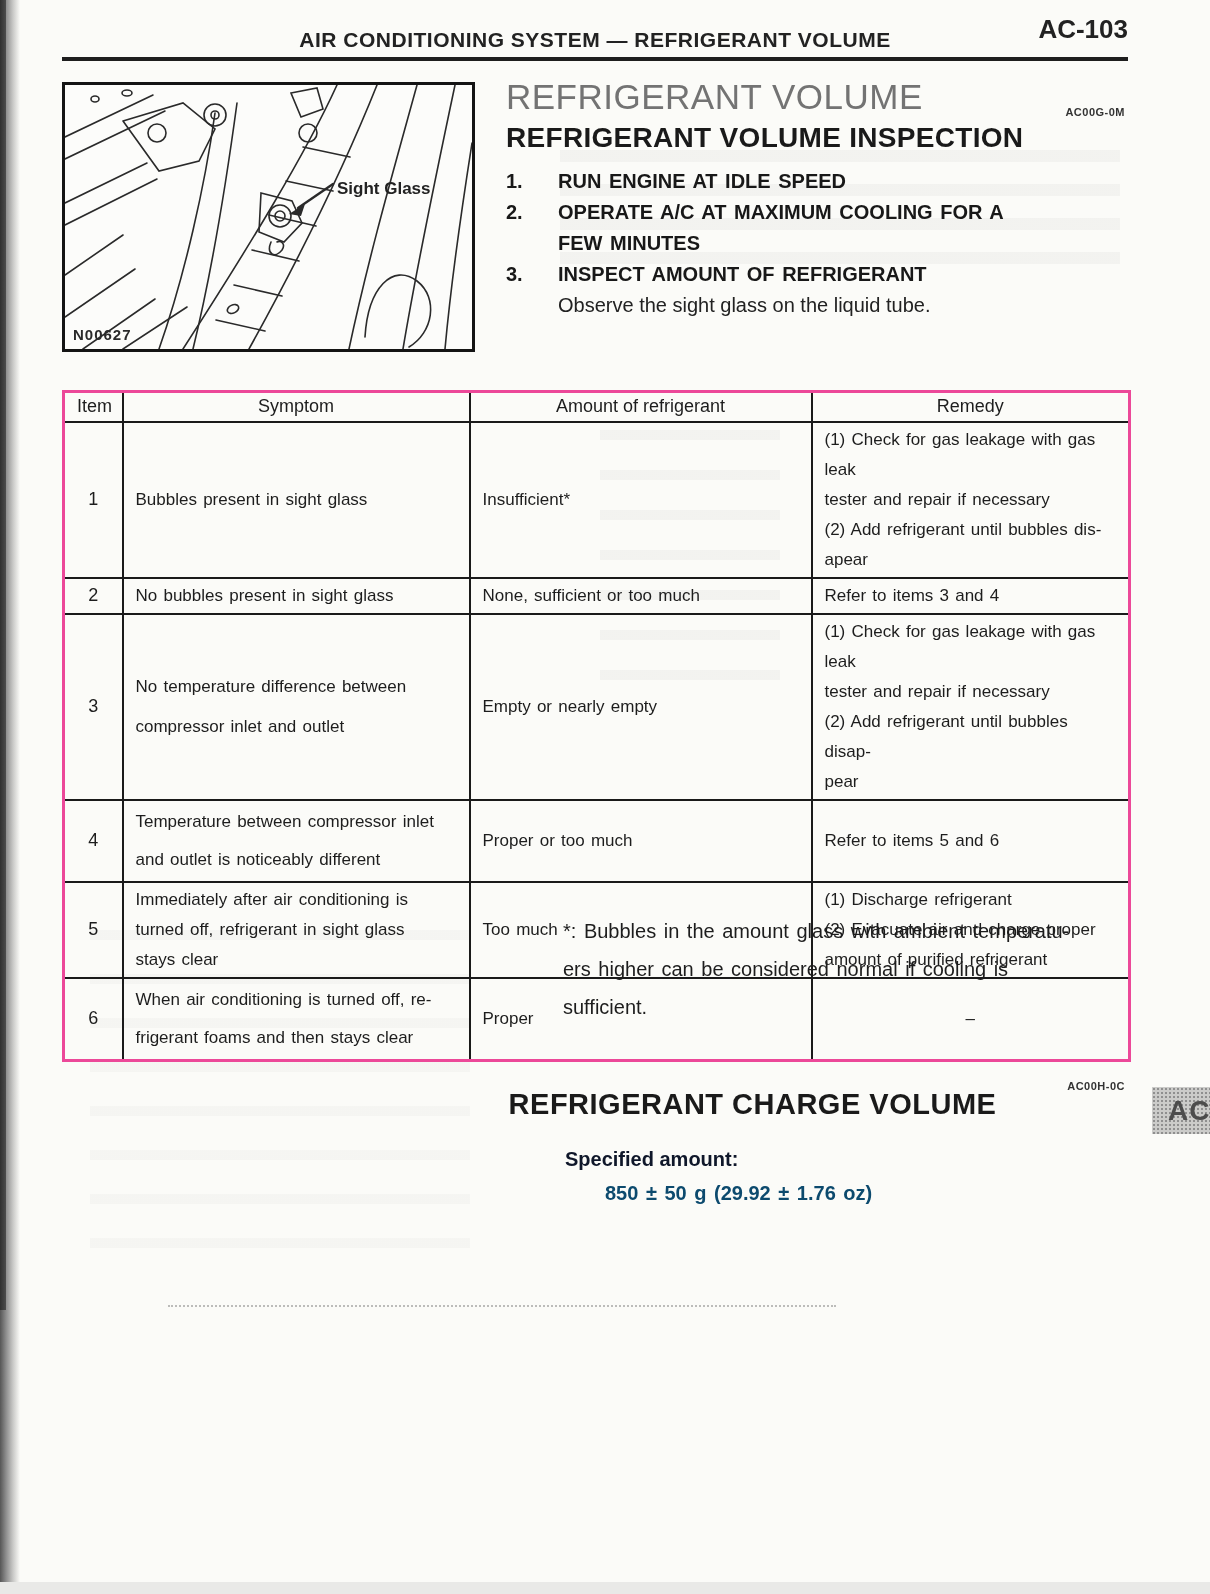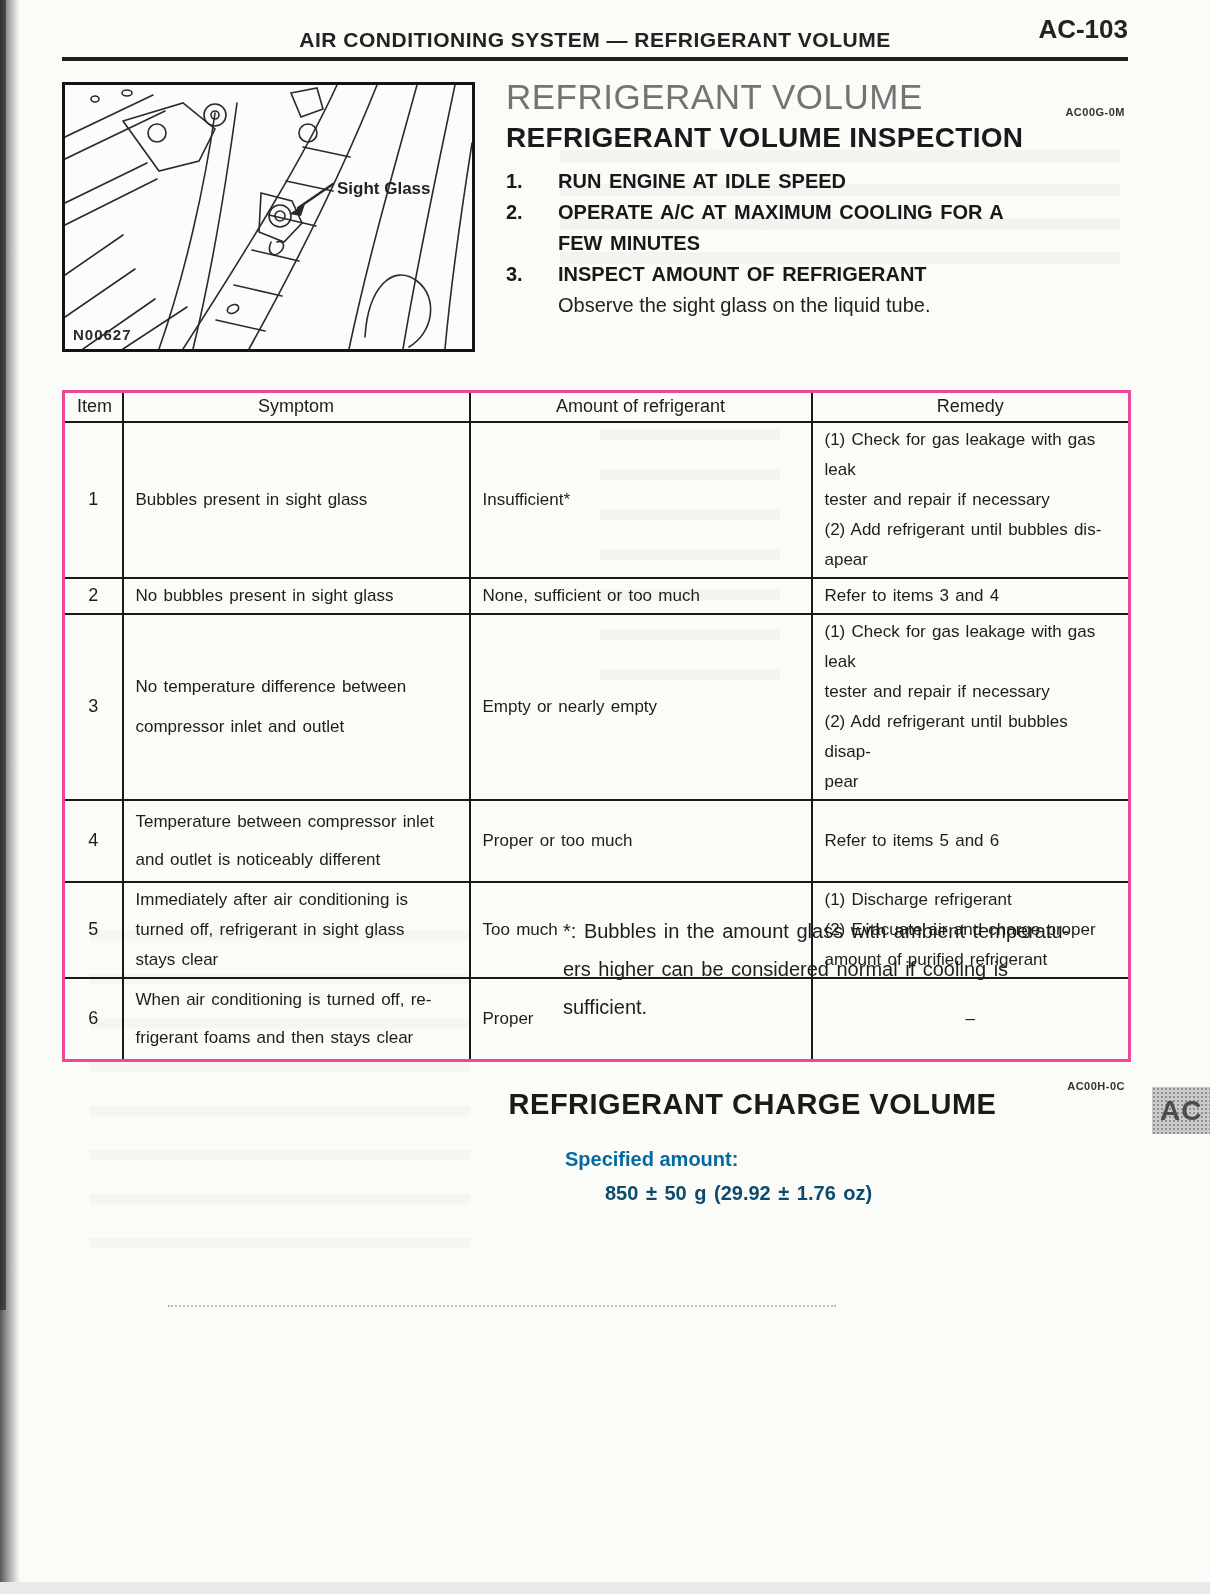--- a/index.html
+++ b/index.html
@@ -95,26 +95,26 @@
     position:absolute;left:430px;top:1088px;width:645px;
     text-align:center;font-size:29px;font-weight:700;letter-spacing:.5px;color:#1a1a1a;
   }
   .code2{right:85px;top:1080px;}
   .side-tab{
     position:absolute;right:0;top:1087px;width:58px;height:47px;
     background-color:#cbcbc9;
     background-image:radial-gradient(#8f8f8f 0.8px, rgba(0,0,0,0) 1px);
     background-size:4px 4px;
     display:flex;align-items:center;justify-content:flex-start;
-    padding-left:8px;box-sizing:border-box;
+    padding-left:16px;box-sizing:border-box;
     font-size:28px;font-weight:700;color:#4c4c4c;letter-spacing:1px;
   }
   .spec-label{
     position:absolute;left:565px;top:1148px;
-    font-size:20px;font-weight:700;color:#0369a1;
+    font-size:20px;font-weight:700;color:#0f172a;
   }
   .spec-value{
     position:absolute;left:605px;top:1182px;
     font-size:20px;font-weight:700;color:#0c4a6e;word-spacing:2px;
   }
   
   .bleed{position:absolute;pointer-events:none;}
   .bleed.b1{left:560px;top:150px;width:560px;height:130px;opacity:.05;
     background:repeating-linear-gradient(to bottom,#555 0 12px,transparent 12px 34px);}
   .bleed.b2{left:600px;top:430px;width:180px;height:280px;opacity:.045;

